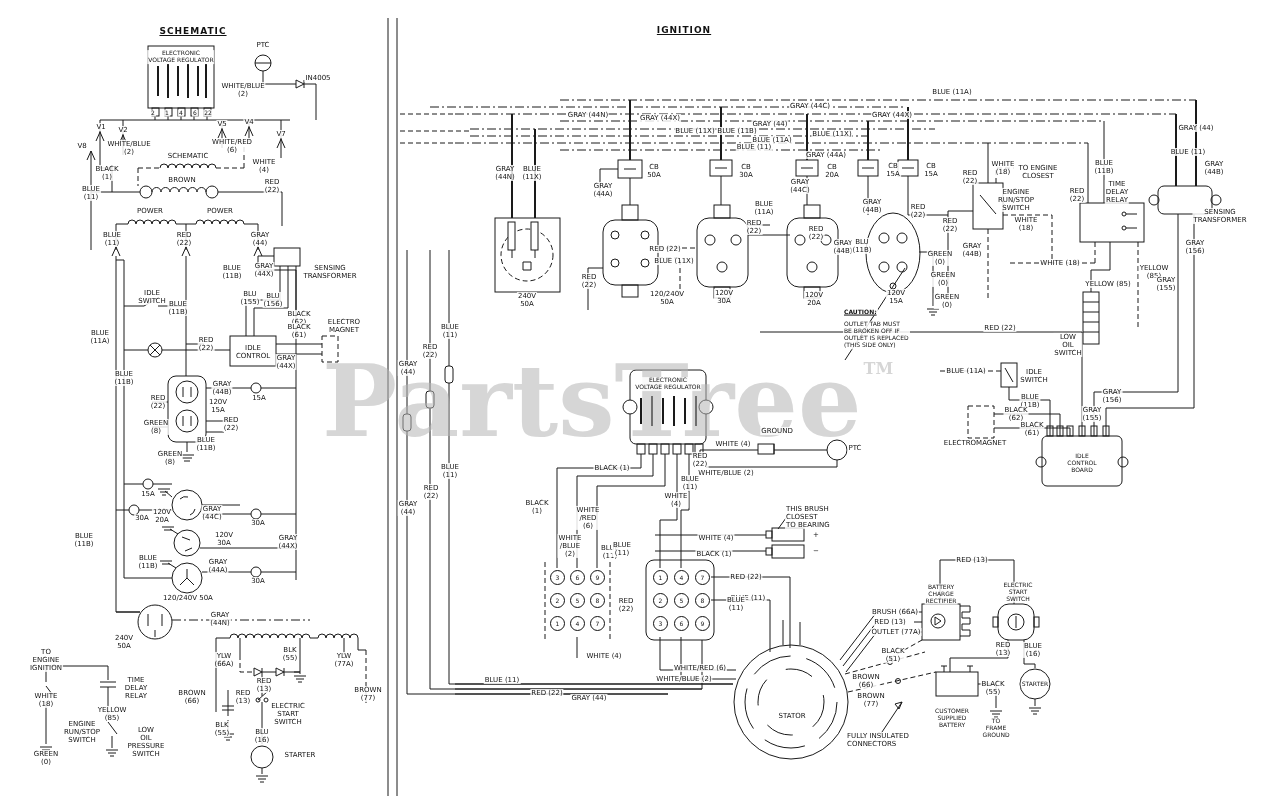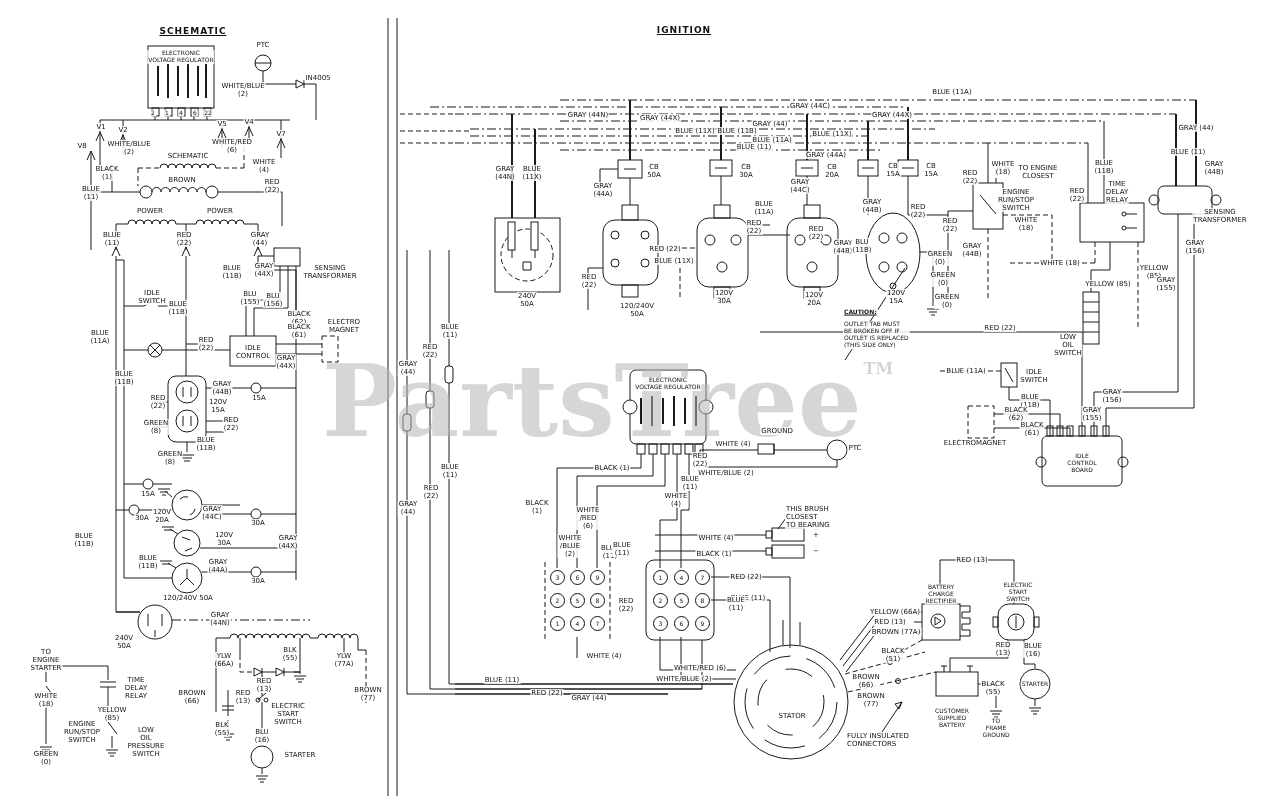--- a/index.html
+++ b/index.html
@@ -507,21 +507,21 @@
 (44A)</div>
       <div class="lbl" style="left: 188px; top: 598px;">120/240V 50A</div>
       <div class="lbl" style="left: 84px; top: 540px;">BLUE
 (11B)</div>
       <div class="lbl" style="left: 124px; top: 642px;">240V
 50A</div>
       <div class="lbl" style="left: 220px; top: 619px;">GRAY
 (44N)</div>
       <div class="lbl" style="left: 46px; top: 660px;">TO
 ENGINE
-STARTER</div>
+IGNITION</div>
       <div class="lbl" style="left: 224px; top: 660px;">YLW
 (66A)</div>
       <div class="lbl" style="left: 290px; top: 654px;">BLK
 (55)</div>
       <div class="lbl" style="left: 344px; top: 660px;">YLW
 (77A)</div>
       <div class="lbl" style="left: 46px; top: 700px;">WHITE
 (18)</div>
       <div class="lbl" style="left: 136px; top: 688px;">TIME
 DELAY
@@ -606,21 +606,21 @@
       <div class="lbl" style="left: 947px; top: 301px;">GREEN
 (0)</div>
       <div class="lbl" style="left: 724px; top: 297px;">120V
 30A</div>
       <div class="lbl" style="left: 814px; top: 299px;">120V
 20A</div>
       <div class="lbl" style="left: 896px; top: 297px;">120V
 15A</div>
       <div class="lbl" style="left: 527px; top: 300px;">240V
 50A</div>
-      <div class="lbl" style="left: 637px; top: 298px; margin-top: 12px;">120/240V
+      <div class="lbl" style="left: 667px; top: 298px;">120/240V
 50A</div>
       <div class="lbl" style="left: 589px; top: 281px;">RED
 (22)</div>
       <div class="lbl" style="left: 665px; top: 249px;">RED (22)</div>
       <div class="lbl" style="left: 674px; top: 261px;">BLUE (11X)</div>
       <div class="lbl" style="left: 1000px; top: 328px;">RED (22)</div>
       <div class="lbl left und sm" style="left: 843px; top: 312px;">CAUTION:</div>
       <div class="lbl left sm" style="left: 843px; top: 335px;">OUTLET TAB MUST
 BE BROKEN OFF IF
 OUTLET IS REPLACED
@@ -729,23 +729,23 @@
 (11)</div>
       <div class="lbl" style="left: 408px; top: 508px;">GRAY
 (44)</div>
       <div class="lbl" style="left: 431px; top: 492px;">RED
 (22)</div>
       <div class="lbl" style="left: 450px; top: 471px;">BLUE
 (11)</div>
       <div class="lbl" style="left: 736px; top: 604px;">BLUE
 (11)</div>
       <div class="lbl" style="left: 792px; top: 716px;">STATOR</div>
-      <div class="lbl" style="left: 895px; top: 612px;">YELLOW (66A)</div>
+      <div class="lbl" style="left: 895px; top: 612px;">BRUSH (66A)</div>
       <div class="lbl" style="left: 890px; top: 622px;">RED (13)</div>
-      <div class="lbl" style="left: 896px; top: 632px;">BROWN (77A)</div>
+      <div class="lbl" style="left: 896px; top: 632px;">OUTLET (77A)</div>
       <div class="lbl sm" style="left: 941px; top: 594px;">BATTERY
 CHARGE
 RECTIFIER</div>
       <div class="lbl" style="left: 893px; top: 655px;">BLACK
 (51)</div>
       <div class="lbl" style="left: 972px; top: 560px;">RED (13)</div>
       <div class="lbl sm" style="left: 1018px; top: 592px;">ELECTRIC
 START
 SWITCH</div>
       <div class="lbl" style="left: 1003px; top: 649px;">RED

